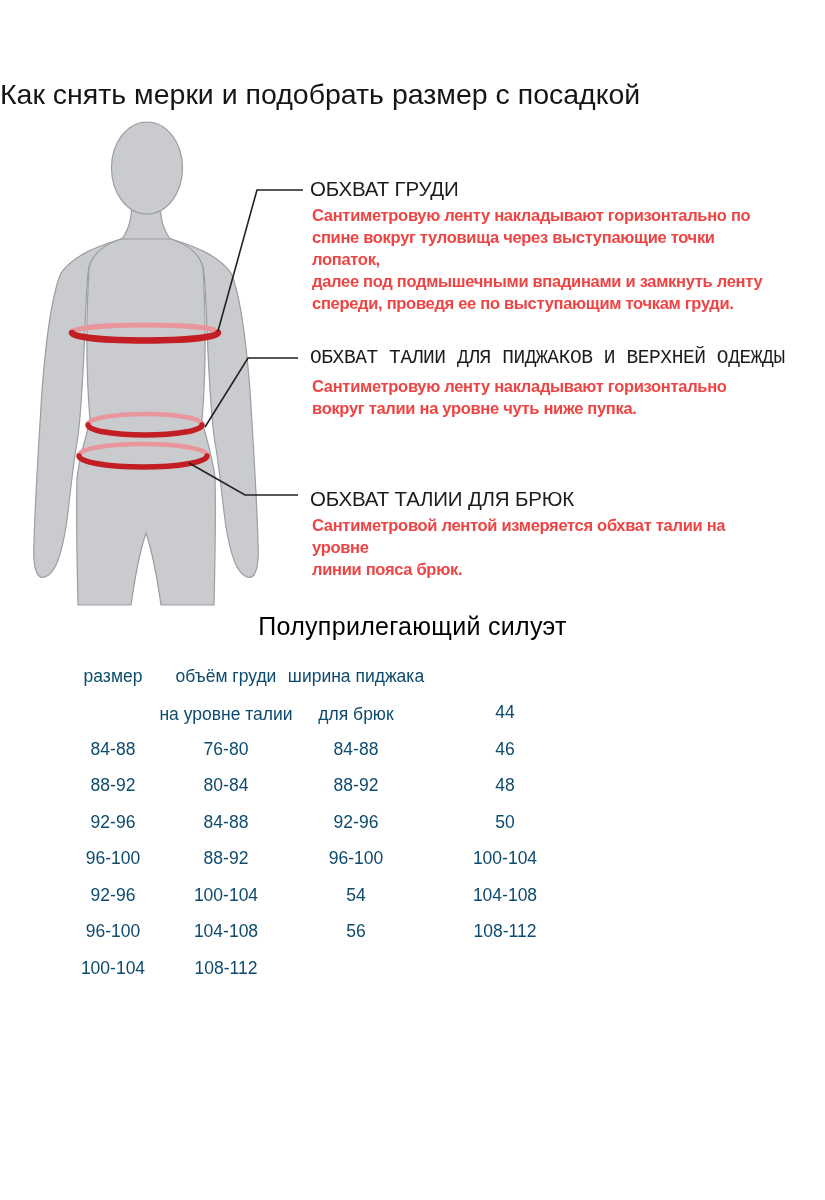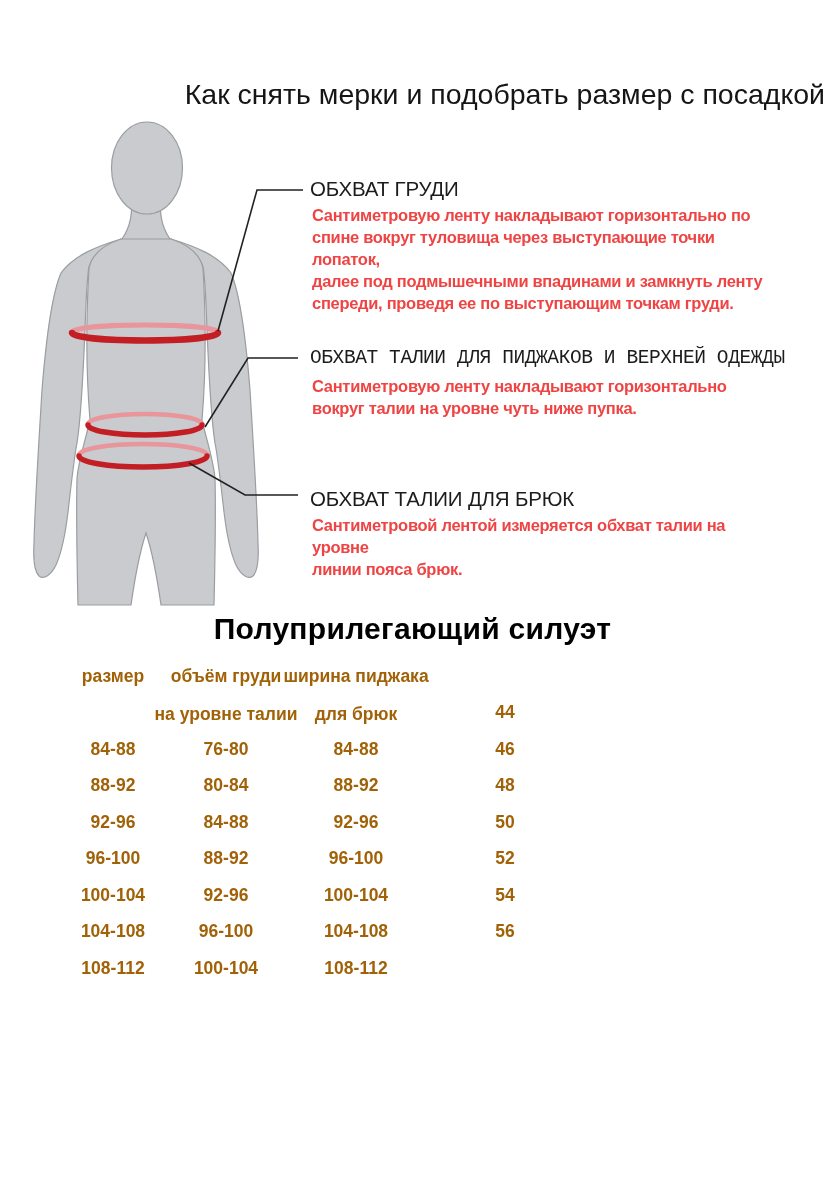--- a/index.html
+++ b/index.html
@@ -10,47 +10,47 @@
     --connector:#222222;
     --ink:#1a1a1a;
   }
   *{margin:0;padding:0;box-sizing:border-box;}
   html,body{background:#ffffff;}
   body{
     width:825px;height:1200px;position:relative;overflow:hidden;
     font-family:"Liberation Sans", sans-serif;color:var(--ink);
   }
   .page-title{
-    position:absolute;left:0;top:78px;width:825px;text-align:right;
+    position:absolute;left:0;top:78px;width:825px;text-align:left;
     font-size:28.5px;font-weight:400;letter-spacing:0;color:#151515;
   }
   .figure-svg{position:absolute;left:0;top:115px;}
   .m-label{
     position:absolute;left:310px;font-size:20.5px;font-weight:400;
     letter-spacing:-0.2px;color:#1c1c1c;white-space:nowrap;text-align:right;
   }
   .m-label.small{font-size:19.5px;letter-spacing:-0.4px;font-family:Liberation Mono, monospace;}
   .m-desc{
     position:absolute;left:312px;width:470px;font-size:16.5px;font-weight:700;
     line-height:22px;letter-spacing:-0.3px;white-space:pre-line;color:#ef4444;
   }
   .table-heading{
     position:absolute;left:0;top:612px;width:825px;text-align:center;
-    font-size:30px;font-weight:700;letter-spacing:0.3px;color:#000000;
+    font-size:25px;font-weight:400;letter-spacing:0.3px;color:#000000;
   }
   .size-grid{
     position:absolute;left:53px;top:658px;
     display:grid;
     grid-template-columns:120px 106px 154px 144px;
     grid-auto-rows:36.5px;
     font-size:17.5px;
   }
   .size-grid .cell{
     display:flex;align-items:center;justify-content:center;
-    white-space:nowrap;color:#a16207;font-weight:bold;
+    white-space:nowrap;color:#0c4a6e;
   }
   .size-grid .hrow2{height:39px;}
 </style>
 </head>
 <body>
 
 <div class="page-title">Как снять мерки и подобрать размер с посадкой</div>
 
 <svg class="figure-svg" width="320" height="495" viewBox="0 115 320 495" xmlns="http://www.w3.org/2000/svg">
 
@@ -127,21 +127,20 @@
   <div class="cell">48</div>
   <div class="cell">92-96</div>
   <div class="cell">84-88</div>
   <div class="cell">92-96</div>
 
   <div class="cell">50</div>
   <div class="cell">96-100</div>
   <div class="cell">88-92</div>
   <div class="cell">96-100</div>
 
-  <div class="cell">52</div>
   <div class="cell">100-104</div>
   <div class="cell">92-96</div>
   <div class="cell">100-104</div>
 
   <div class="cell">54</div>
   <div class="cell">104-108</div>
   <div class="cell">96-100</div>
   <div class="cell">104-108</div>
 
   <div class="cell">56</div>

